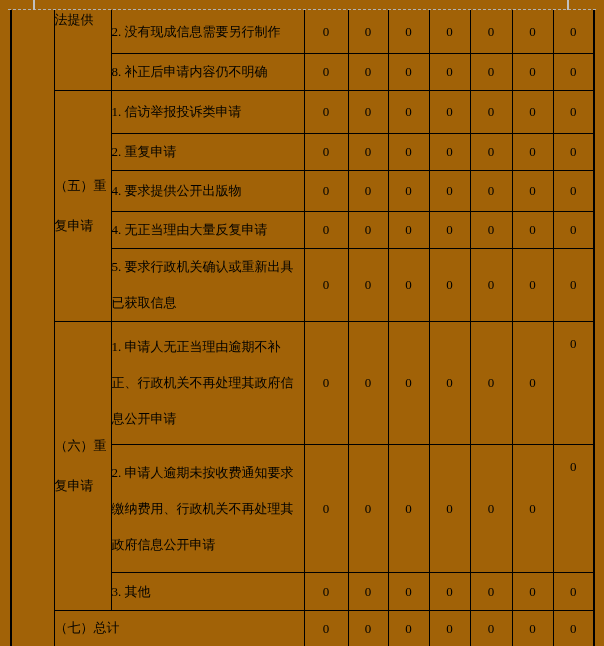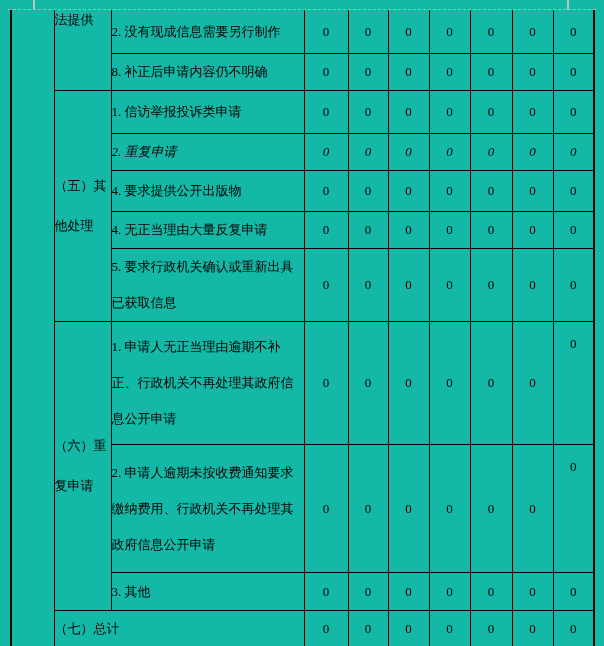--- a/index.html
+++ b/index.html
@@ -1,19 +1,19 @@
 <!DOCTYPE html>
 <html><head>
 <meta charset="utf-8">
 <style>
   html,body { margin:0; padding:0; background:#ffffff; }
   .stage {
     position:relative;
     width:604px; height:646px;
-    background:#14b8a6;
+    background:#a16207;
     font-family:"Liberation Serif","DejaVu Serif",serif;
     color:#000000;
     overflow:hidden;
   }
   
   .page-dash {
     position:absolute; left:8px; top:9px; width:588px; height:0;
     border-top:1px dashed #b3b3b3;
   }
   .grid-stub {
@@ -35,21 +35,21 @@
     border:1px solid #000;
     padding:0;
     overflow:hidden;
   }
   table.report tr:first-child td { border-top:none; }
 
   
   tr.r1  td { height:43px; }
   tr.r2  td { height:35px; }
   tr.r3  td { height:42px; }
-  tr.r4  td { height:33px;font-style:italic; }
+  tr.r4  td { height:33px; }
   tr.r5  td { height:40px; }
   tr.r6  td { height:35px; }
   tr.r7  td { height:67px; }
   tr.r8  td { height:110px; }
   tr.r9  td { height:115px;margin-top:40px; }
   tr.r10 td { height:37px;margin-top:46px; }
   tr.r11 td { height:35px; }
 
   td.grouplabel {
     vertical-align:middle;
@@ -77,20 +77,21 @@
   }
   td.num.vtop {
     vertical-align:top;
     padding-top:12px;
   }
   td.spanlabel {
     vertical-align:middle;
     text-align:left;
     padding-left:4px;
     line-height:20px;
+    font-family:Liberation Mono, monospace;
   }
 </style>
 </head>
 <body>
 
 <div class="stage">
 
   <div class="page-dash"></div>
   <div class="grid-stub stub-left"></div>
   <div class="grid-stub stub-right"></div>
@@ -125,21 +126,21 @@
         <td class="item">8. 补正后申请内容仍不明确</td>
         <td class="num">0</td>
         <td class="num">0</td>
         <td class="num">0</td>
         <td class="num">0</td>
         <td class="num">0</td>
         <td class="num">0</td>
         <td class="num">0</td>
       </tr>
       <tr class="r3">
-        <td rowspan="5" class="grouplabel">（五）其他处理</td>
+        <td rowspan="5" class="grouplabel">（五）重复申请</td>
         <td class="item">1. 信访举报投诉类申请</td>
         <td class="num">0</td>
         <td class="num">0</td>
         <td class="num">0</td>
         <td class="num">0</td>
         <td class="num">0</td>
         <td class="num">0</td>
         <td class="num">0</td>
       </tr>
       <tr class="r4">

